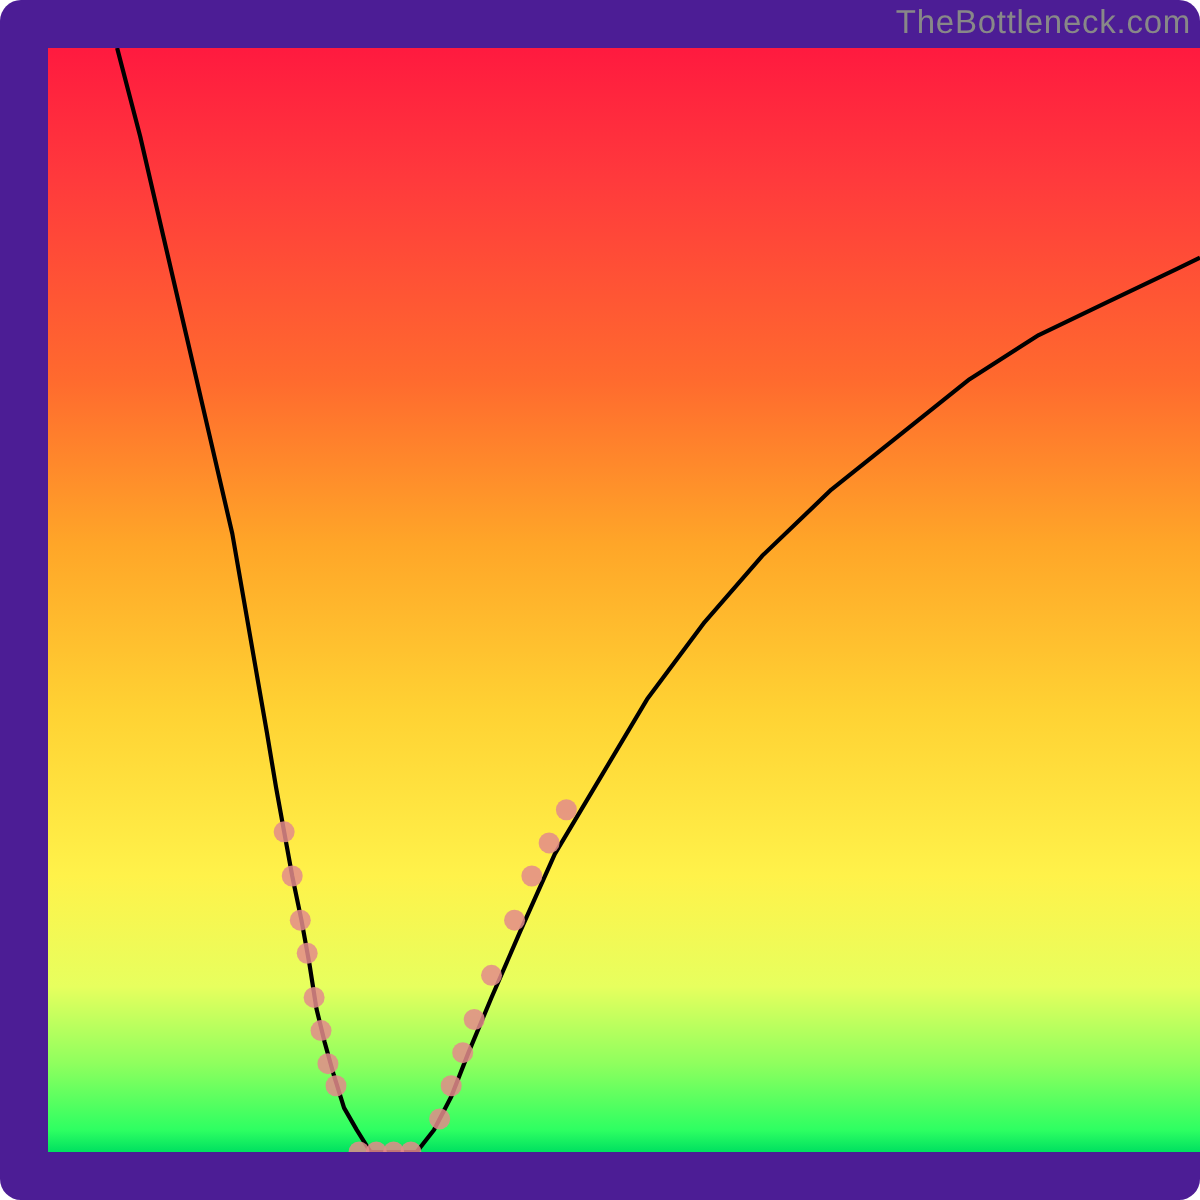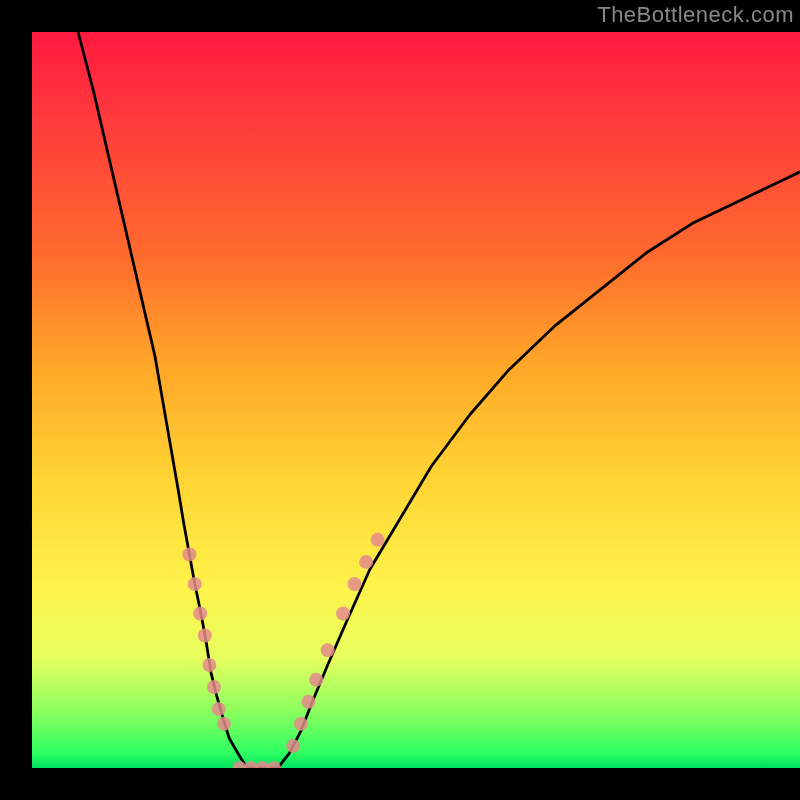--- a/index.html
+++ b/index.html
@@ -8,21 +8,22 @@
     width: 800px;
     height: 800px;
     overflow: hidden;
     background: #fff;
     font-family: Arial, Helvetica, sans-serif;
   }
   .chart-wrap {
     position: relative;
     width: 800px;
     height: 800px;
-    background: #000000;
+    background: #4c1d95;
+    border-radius: 14px;
   }
   .plot-area {
     position: absolute;
     left: 32px;
     right: 0;
     top: 32px;
     bottom: 32px;
     
     background: linear-gradient(
       to bottom,

